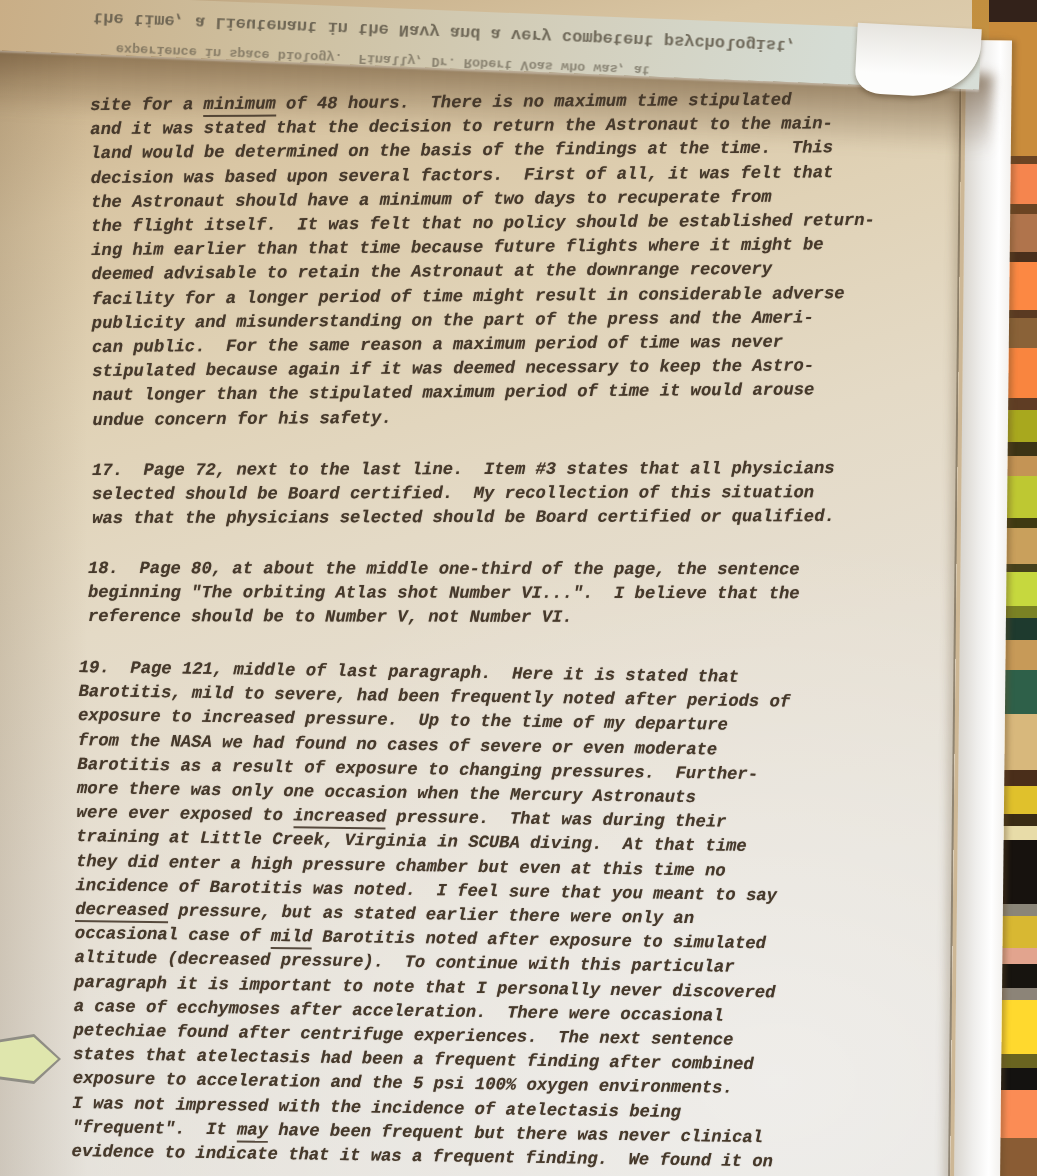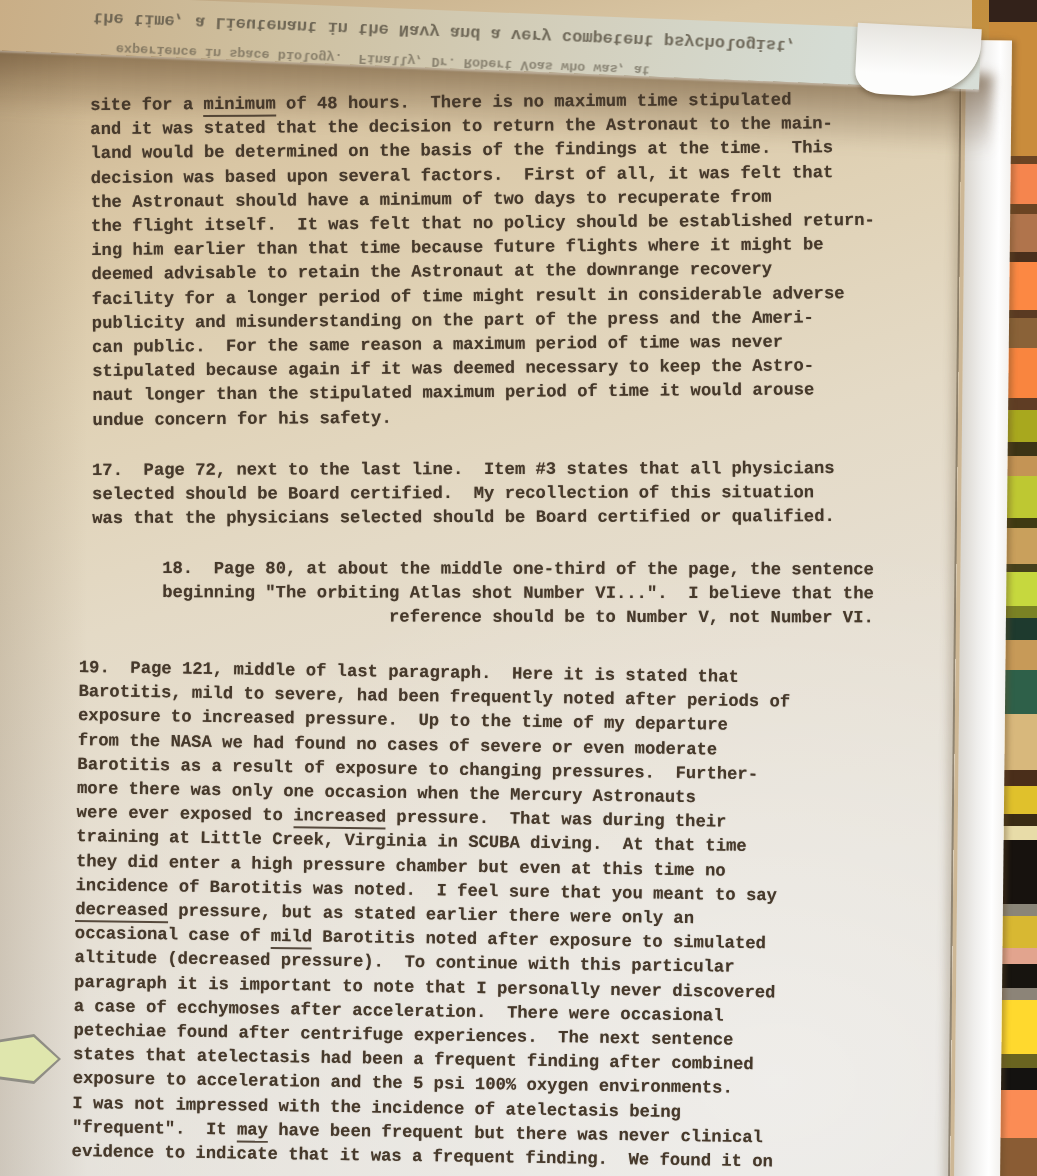--- a/index.html
+++ b/index.html
@@ -46,26 +46,26 @@
   .ft-near{font-size:17px;line-height:30px;padding-left:104px;opacity:.85;filter:blur(0.4px);font-weight:700;}
   
   .page-curl{
     position:absolute;top:26px;left:856px;width:124px;height:70px;z-index:6;
     transform:rotate(3deg);
     background:linear-gradient(to bottom,#e6e4df,#fdfdfc 70%);
     border-radius:0 0 70px 26px / 0 0 54px 22px;
     box-shadow:0 3px 5px rgba(80,60,35,0.45);
   }
   
-  .text-block{position:absolute;left:0;top:94px;z-index:7;color:#46392b;font-weight:700;}
+  .text-block{position:absolute;left:0;top:94px;z-index:7;color:#46392b;font-weight:700;font-style:italic;}
   .para{white-space:pre;font-size:17.2px;line-height:24.2px;margin-bottom:26px;
         text-shadow:0 0 1px rgba(70,55,40,0.55);}
   .para:nth-child(1){margin-left:90px;transform:rotate(-0.45deg);transform-origin:left top;}
   .para:nth-child(2){margin-left:92px;transform:rotate(-0.15deg);transform-origin:left top;}
-  .para:nth-child(3){margin-left:112px;transform:rotate(0.10deg);transform-origin:left top;text-align:right;}
+  .para:nth-child(3){margin-left:88px;transform:rotate(0.10deg);transform-origin:left top;}
   .para:nth-child(4){margin-left:79px;transform:rotate(0.85deg);transform-origin:left top;margin-bottom:0;}
   .u{border-bottom:2px solid rgba(70,57,43,0.9);padding-bottom:1px;}
   
   .index-tab{position:absolute;left:-3px;top:1034px;width:64px;height:50px;z-index:8;}
   .tab-outer{position:absolute;left:0;top:0;width:100%;height:100%;background:#8f8d84;
              clip-path:polygon(0 12%,58% 0,100% 50%,58% 100%,0 90%);}
   .tab-inner{position:absolute;left:3px;top:3px;right:3px;bottom:3px;background:#dfe6ad;
              clip-path:polygon(0 12%,58% 0,100% 50%,58% 100%,0 90%);}
 </style>
 </head>

